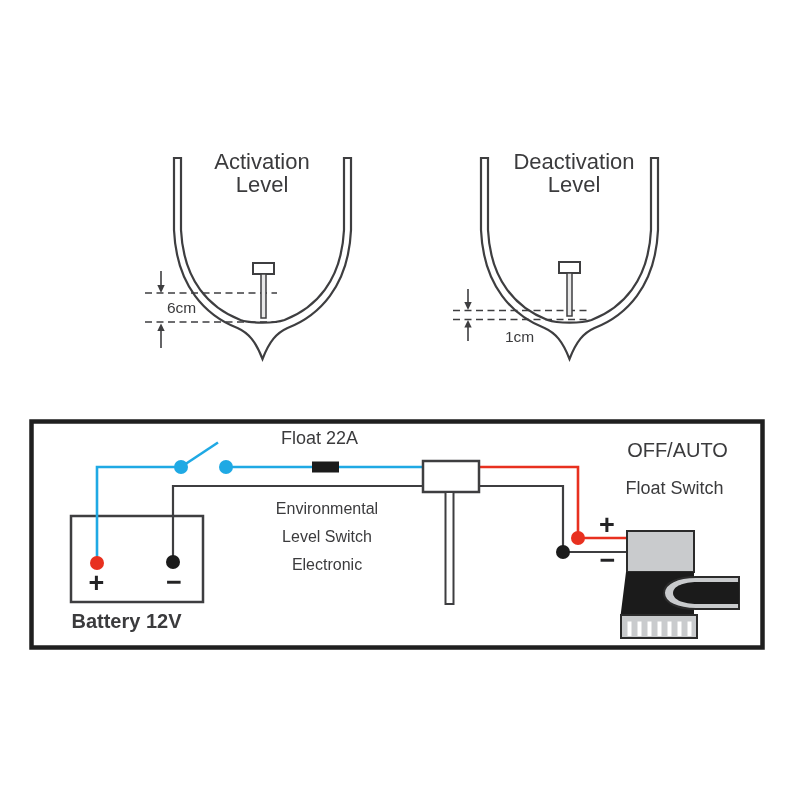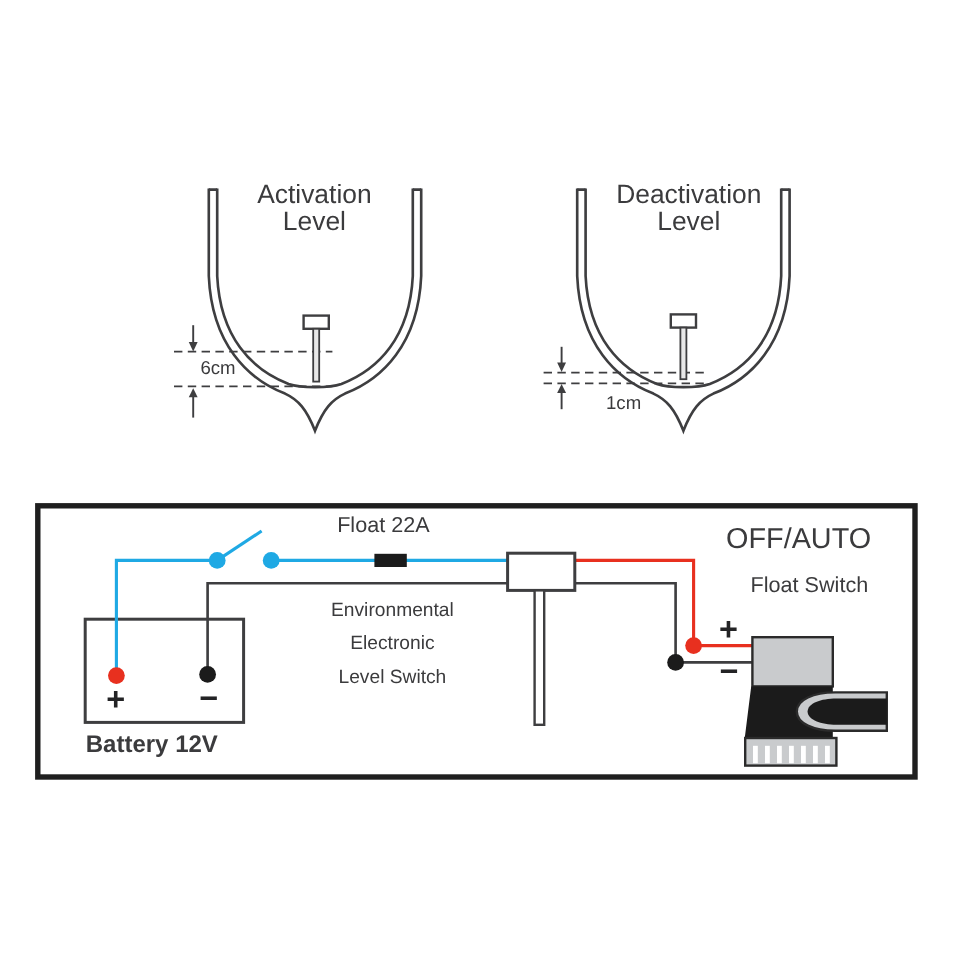--- a/index.html
+++ b/index.html
@@ -7,21 +7,21 @@
     position:relative;width:800px;height:800px;background:#fff;overflow:hidden;
     font-family:"Liberation Sans", sans-serif;color:var(--ink,#3b3b3d);
   }
   #art{position:absolute;left:0;top:0;}
   .label{position:absolute;white-space:nowrap;color:var(--ink,#3b3b3d);}
   .centered{transform:translate(-50%,-50%);text-align:center;}
   .hcentered{transform:translateX(-50%);text-align:center;}
   .hull-title{font-size:22px;line-height:23px;}
   .measure{font-size:15.5px;margin-left:16px;}
   .wire-label{font-size:18px;}
-  .mode{font-size:24px;}
+  .mode{font-size:20px;margin-left:12px;}
   .controller-label{font-size:16px;line-height:28px;}
   .battery-label{font-size:20px;}
   .terminal{font-size:27px;font-weight:700;color:#232325;}
   
   .ln{stroke:var(--line-dark,#3e3e40);fill:none;}
   .blue{stroke:var(--wire-blue,#1fa9e4);fill:none;}
   .blue-dot{fill:var(--wire-blue,#1fa9e4);stroke:none;}
   .red{stroke:var(--wire-red,#e8301f);fill:none;}
   .red-dot{fill:var(--wire-red,#e8301f);stroke:none;}
   .blk-dot{fill:var(--black-fill,#1b1b1b);stroke:none;}
@@ -149,22 +149,22 @@
   <div class="label measure" style="left:151px;top:299px;">6cm</div>
 
   <div class="label measure" style="left:489px;top:328px;">1cm</div>
 
   <div class="label centered wire-label" style="left:319.5px;top:438px;">Float 22A</div>
 
   <div class="label centered mode" style="left:665.5px;top:450px;">OFF/AUTO</div>
 
   <div class="label hcentered controller-label" style="left:327px;top:495px;">
     <div>Environmental</div>
+    <div>Level Switch</div>
     <div>Electronic</div>
-    <div>Level Switch</div>
   </div>
 
   <div class="label centered wire-label" style="left:674.5px;top:488px;text-align:center;">Float Switch</div>
 
   <div class="label centered battery-label" style="left:126.5px;top:621px;font-weight:bold;">Battery 12V</div>
 
   <div class="label centered terminal" style="left:96.5px;top:583px;">+</div>
   <div class="label centered terminal" style="left:174px;top:582px;">−</div>
 
   <div class="label centered terminal" style="left:607px;top:525px;">+</div>

